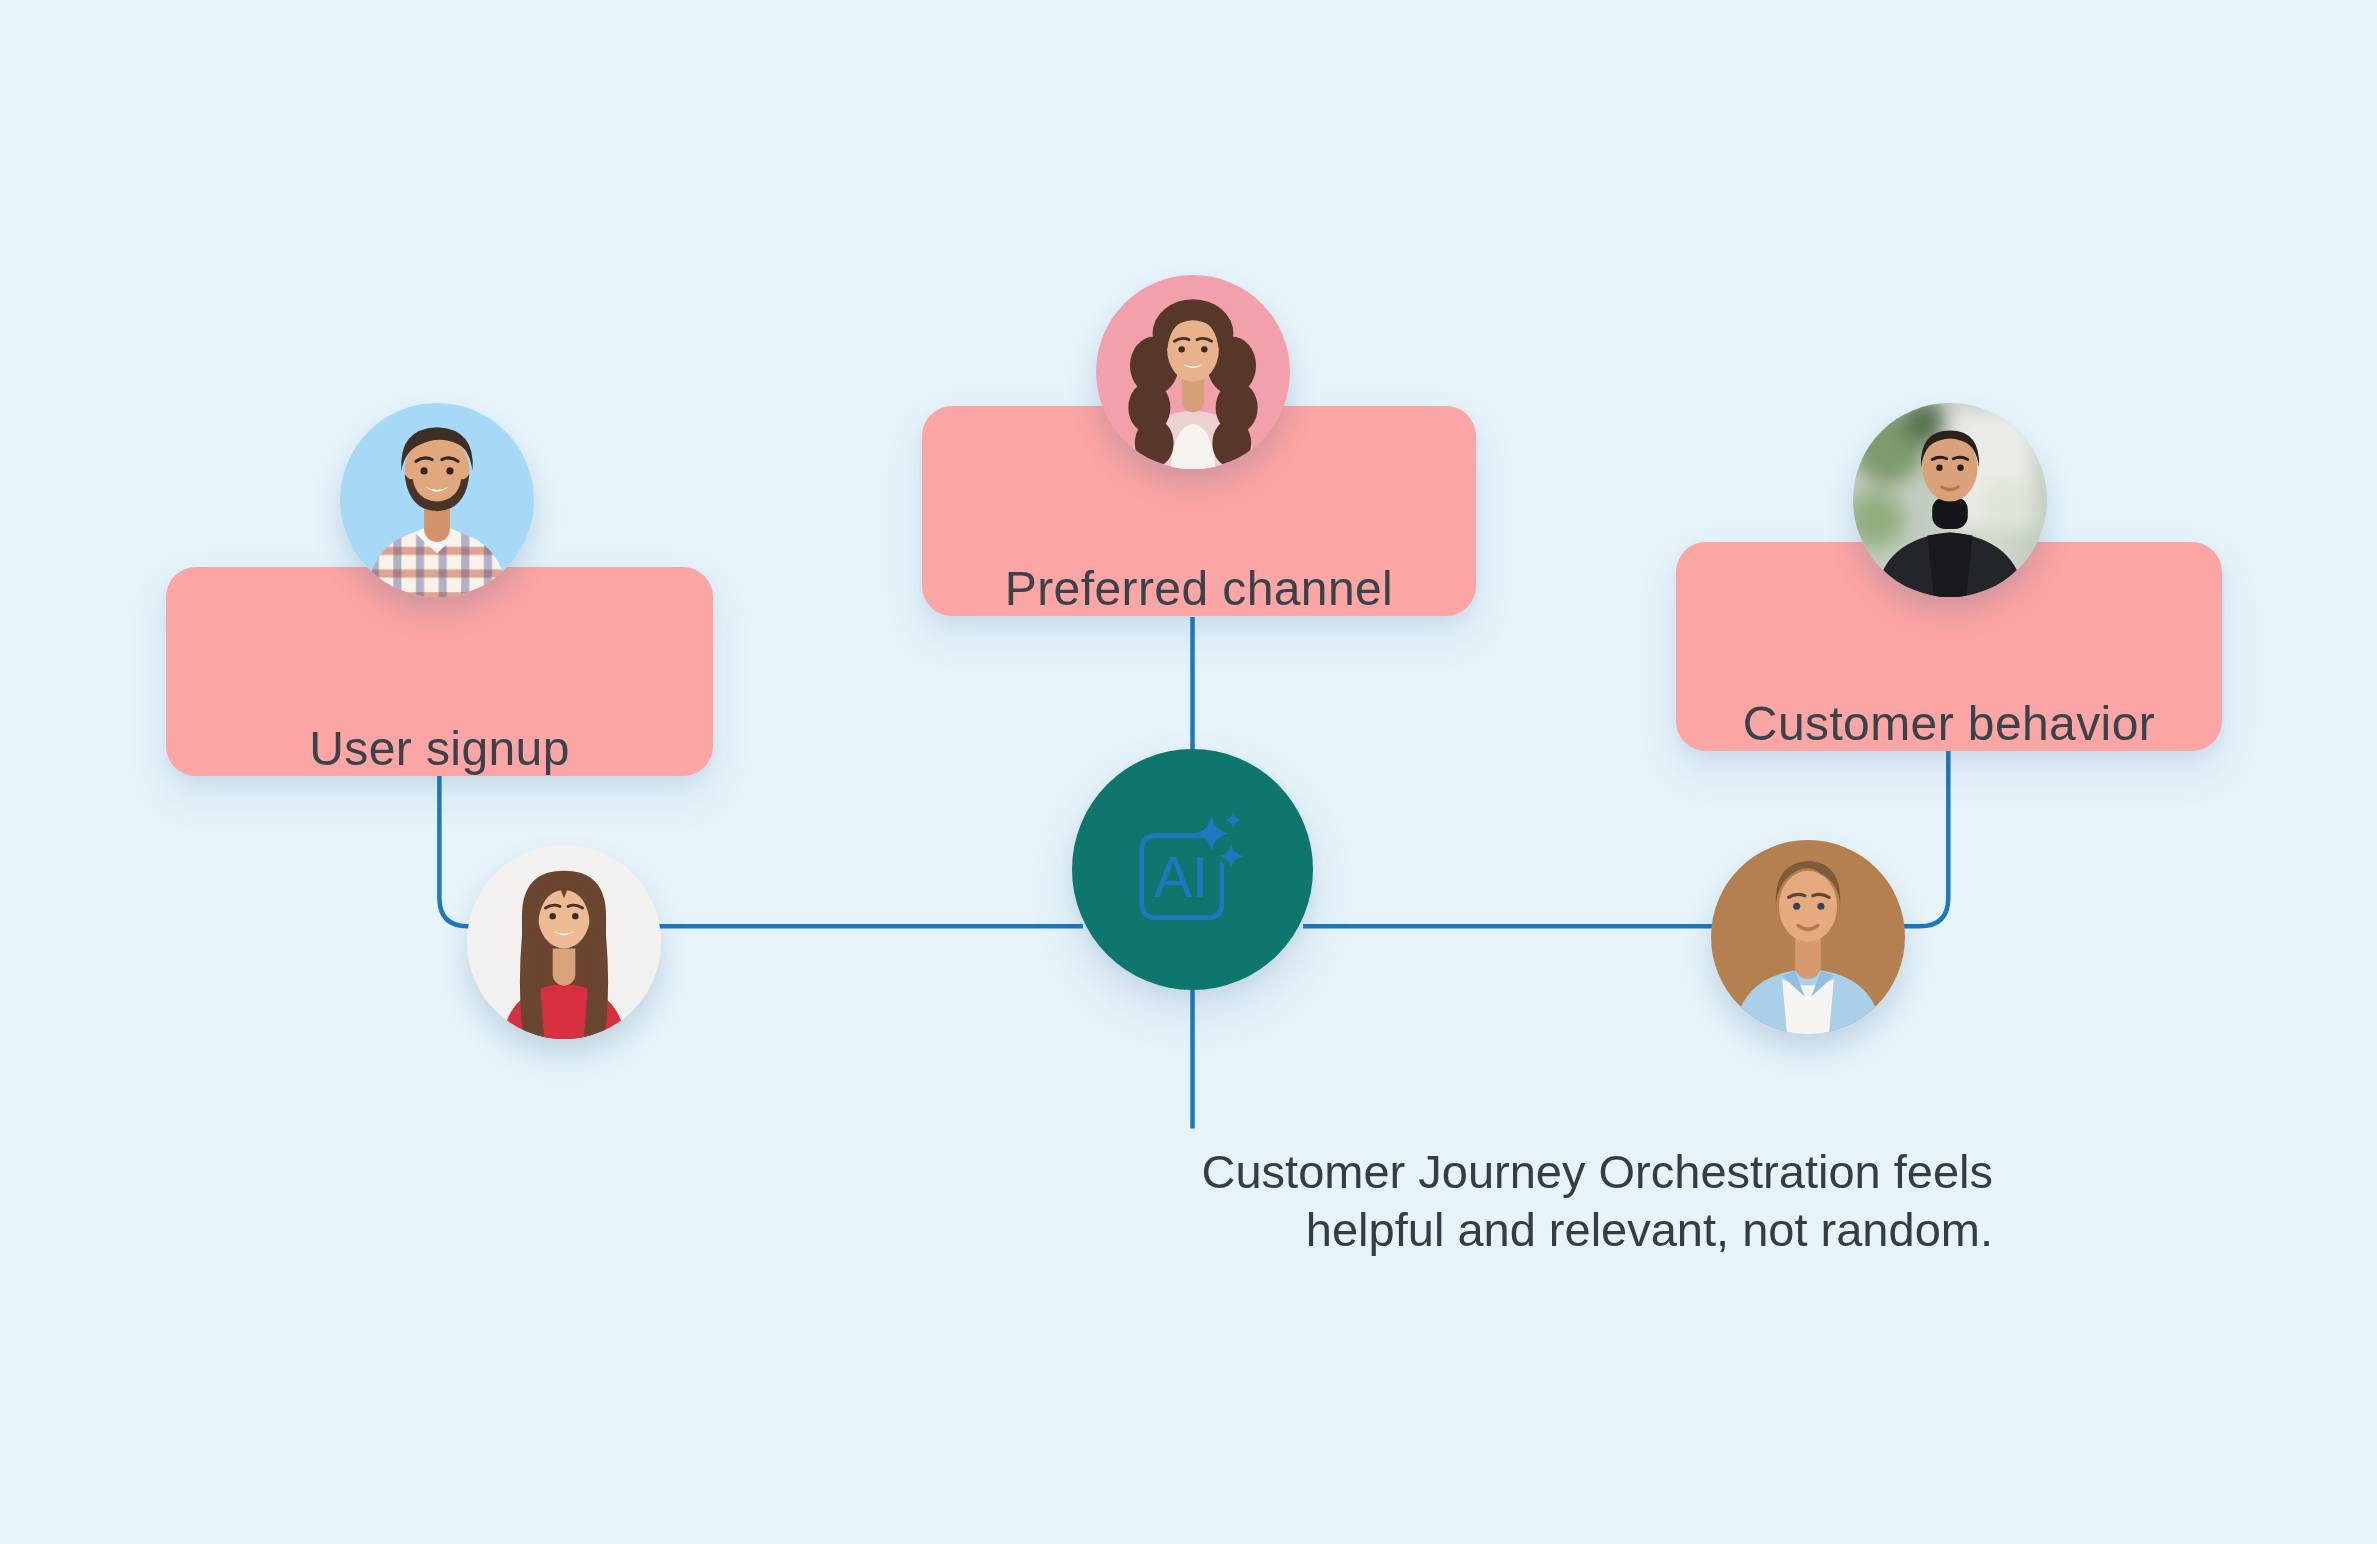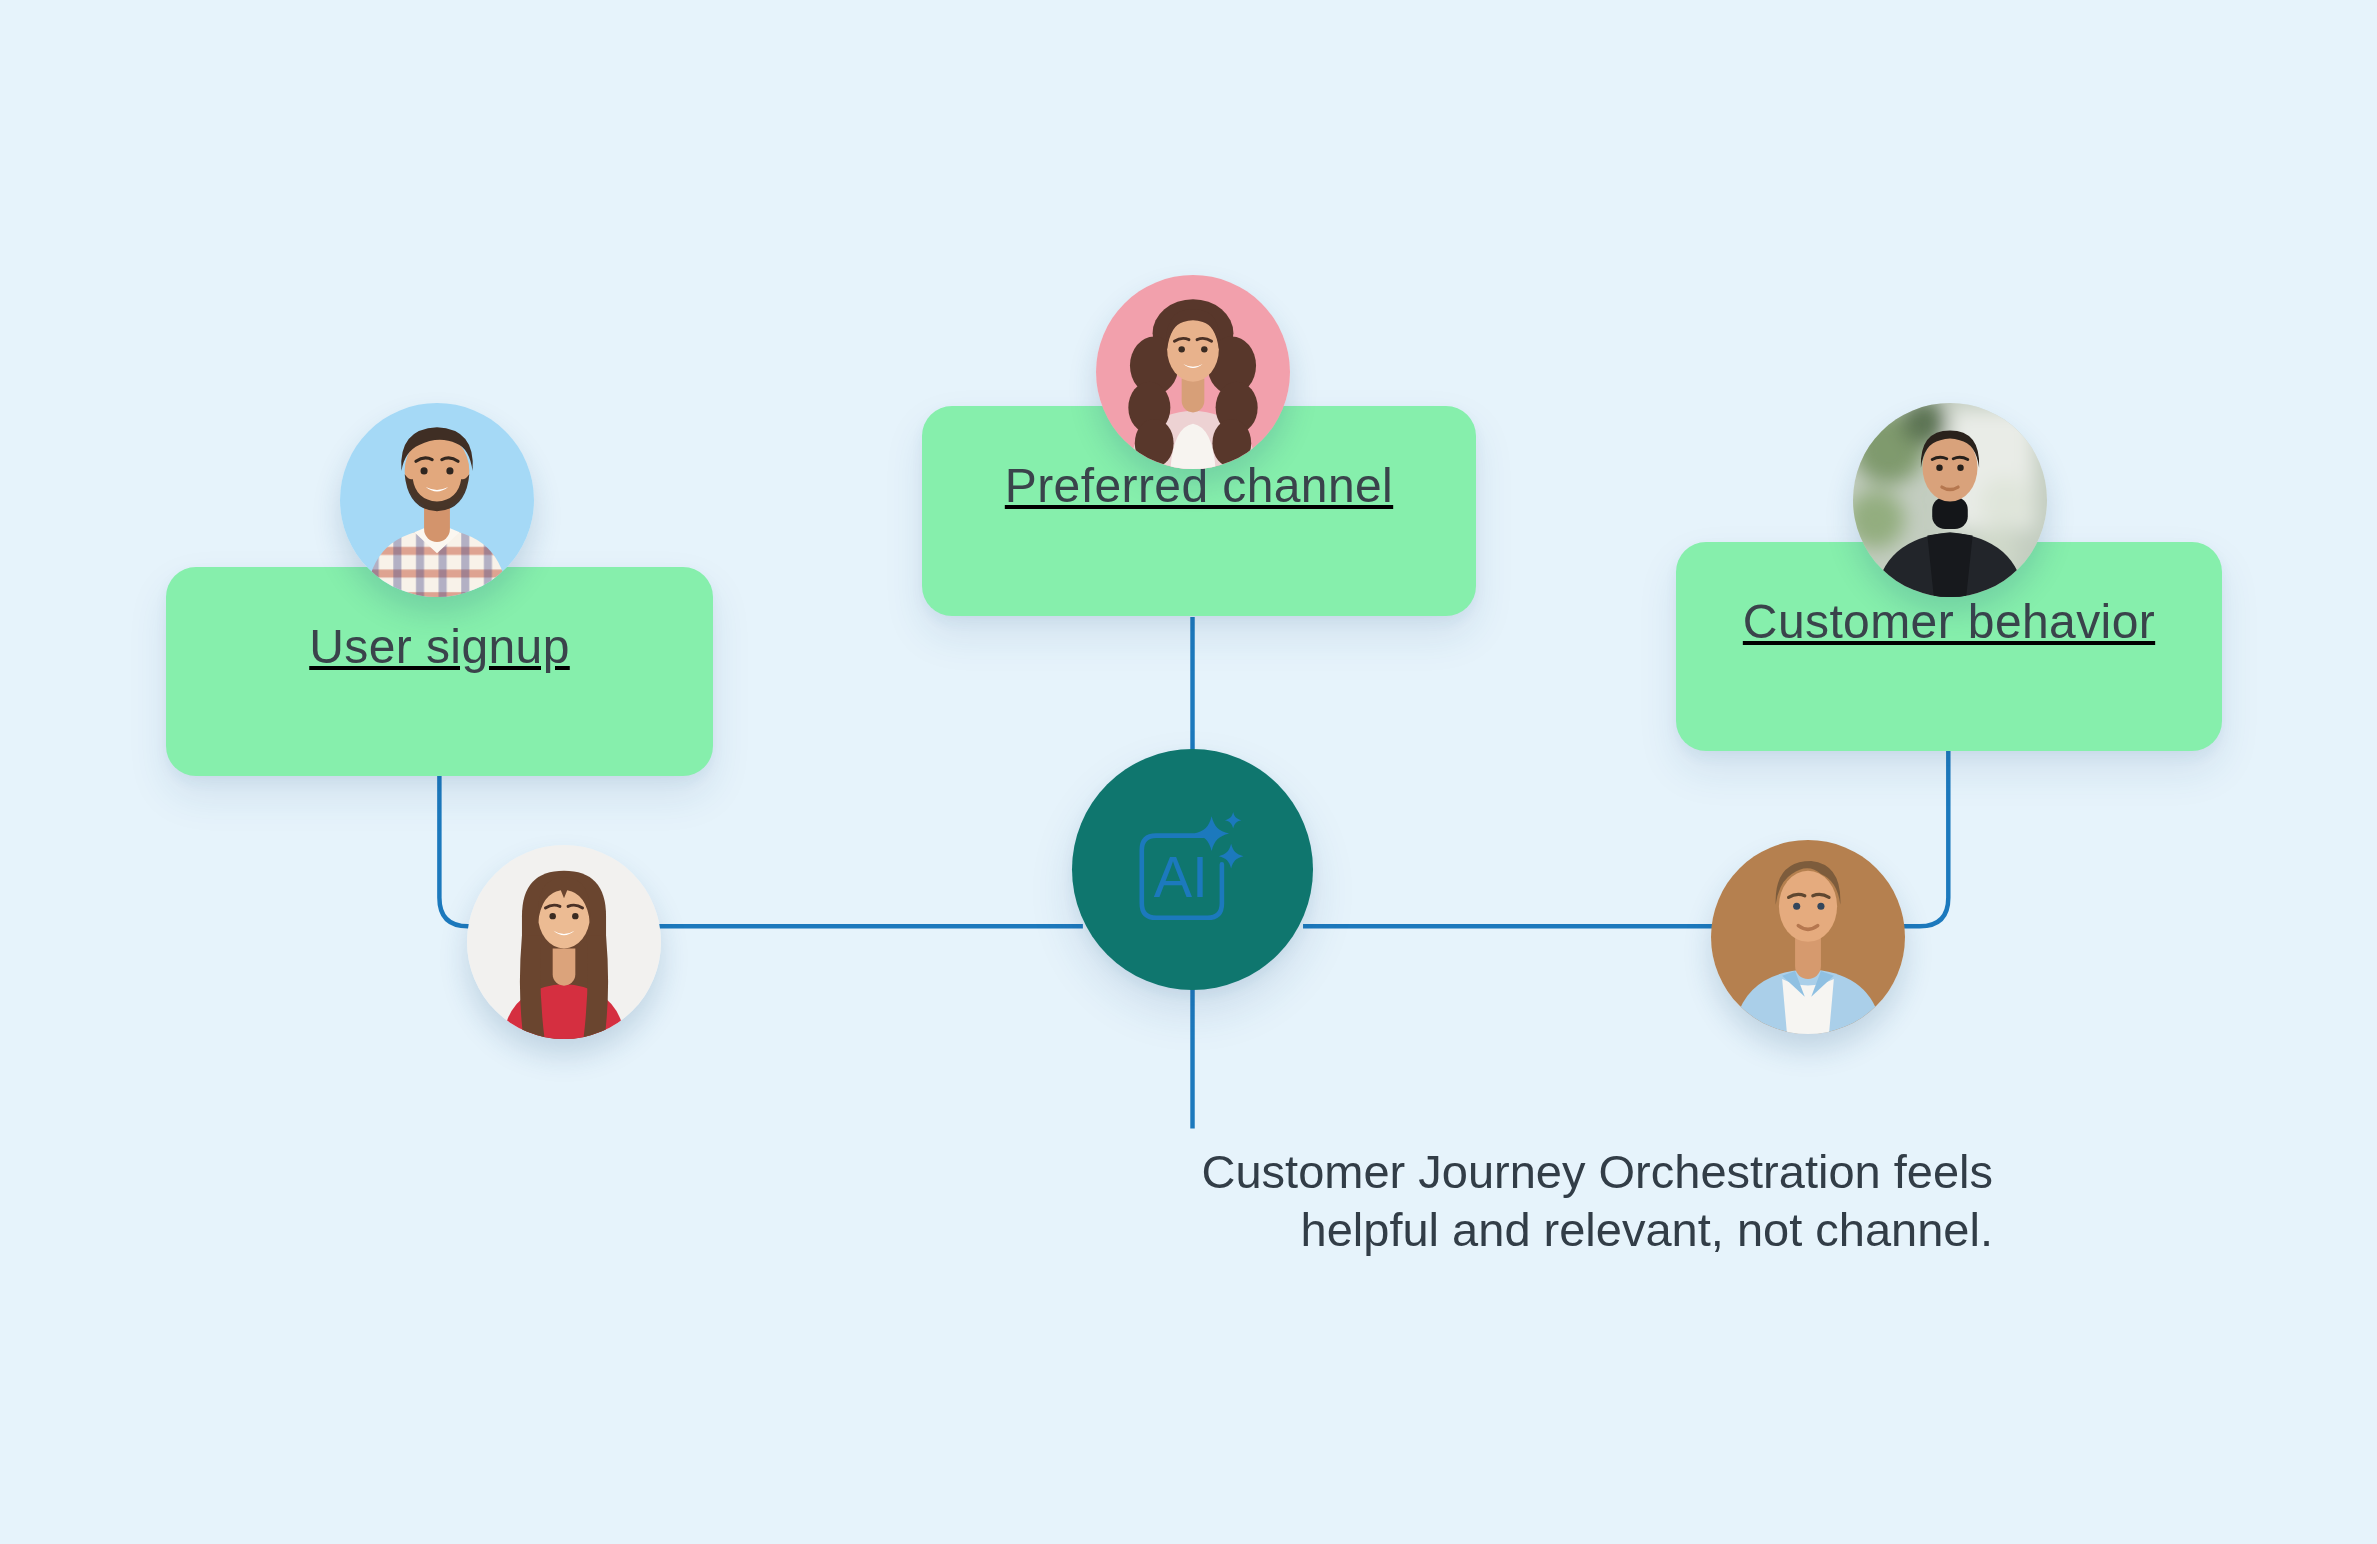--- a/index.html
+++ b/index.html
@@ -12,30 +12,29 @@
     font-family: "Liberation Sans", sans-serif;
   }
   svg.connectors {
     position: absolute;
     left: 0; top: 0;
     width: 2377px; height: 1545px;
     z-index: 1;
   }
   .node-card {
     position: absolute;
-    background: #86efac;
+    background: #fca5a5;
     border-radius: 30px;
     box-shadow: 0 19.6px 40px rgba(30, 80, 130, 0.10), 0 5.3px 12.5px rgba(30, 80, 130, 0.06);
     display: flex;
-    align-items: flex-start;
+    align-items: flex-end;
     justify-content: center;
     box-sizing: border-box;
     padding-top: 52px;
     z-index: 2;
-    text-decoration: underline;
   }
   .node-label {
     font-size: 48px;
     color: #3a434b;
     letter-spacing: 0.4px;
     white-space: nowrap;
   }
   .card-user-signup   { left: 166px;  top: 567px; width: 547px; height: 209px; }
   .card-preferred     { left: 922px; top: 406px; width: 554px; height: 210px; }
   .card-behavior      { left: 1676px; top: 542px; width: 546px; height: 209px; }
@@ -223,17 +222,17 @@
       <path d="M80 24 L34 24 Q20 24 20 38 L20 90 Q20 104 34 104 L84 104 Q98 104 98 90 L98 52" stroke="#1c79bd" stroke-width="4.5" fill="none" stroke-linecap="round"></path>
       <text x="58" y="84" text-anchor="middle" font-family="Liberation Sans, sans-serif" font-size="56" font-weight="500" fill="#1c79bd">AI</text>
       <path fill="#1c79bd" d="M88 5 C90.6 15.2 94.8 19.4 105 22 C94.8 24.6 90.6 28.8 88 39 C85.4 28.8 81.2 24.6 71 22 C81.2 19.4 85.4 15.2 88 5 Z"></path>
       <path fill="#1c79bd" d="M109 1 C110.2 5.8 112.2 7.8 117 9 C112.2 10.2 110.2 12.2 109 17 C107.8 12.2 105.8 10.2 101 9 C105.8 7.8 107.8 5.8 109 1 Z"></path>
       <path fill="#1c79bd" d="M107 32 C108.8 39.2 111.8 42.2 119 44 C111.8 45.8 108.8 48.8 107 56 C105.2 48.8 102.2 45.8 95 44 C102.2 42.2 105.2 39.2 107 32 Z"></path>
     </svg>
   </div>
 
   <div class="caption">
     <div>Customer Journey Orchestration feels</div>
-    <div>helpful and relevant, not channel.</div>
+    <div>helpful and relevant, not random.</div>
   </div>
 
 </div>
 
 
 </body></html>

